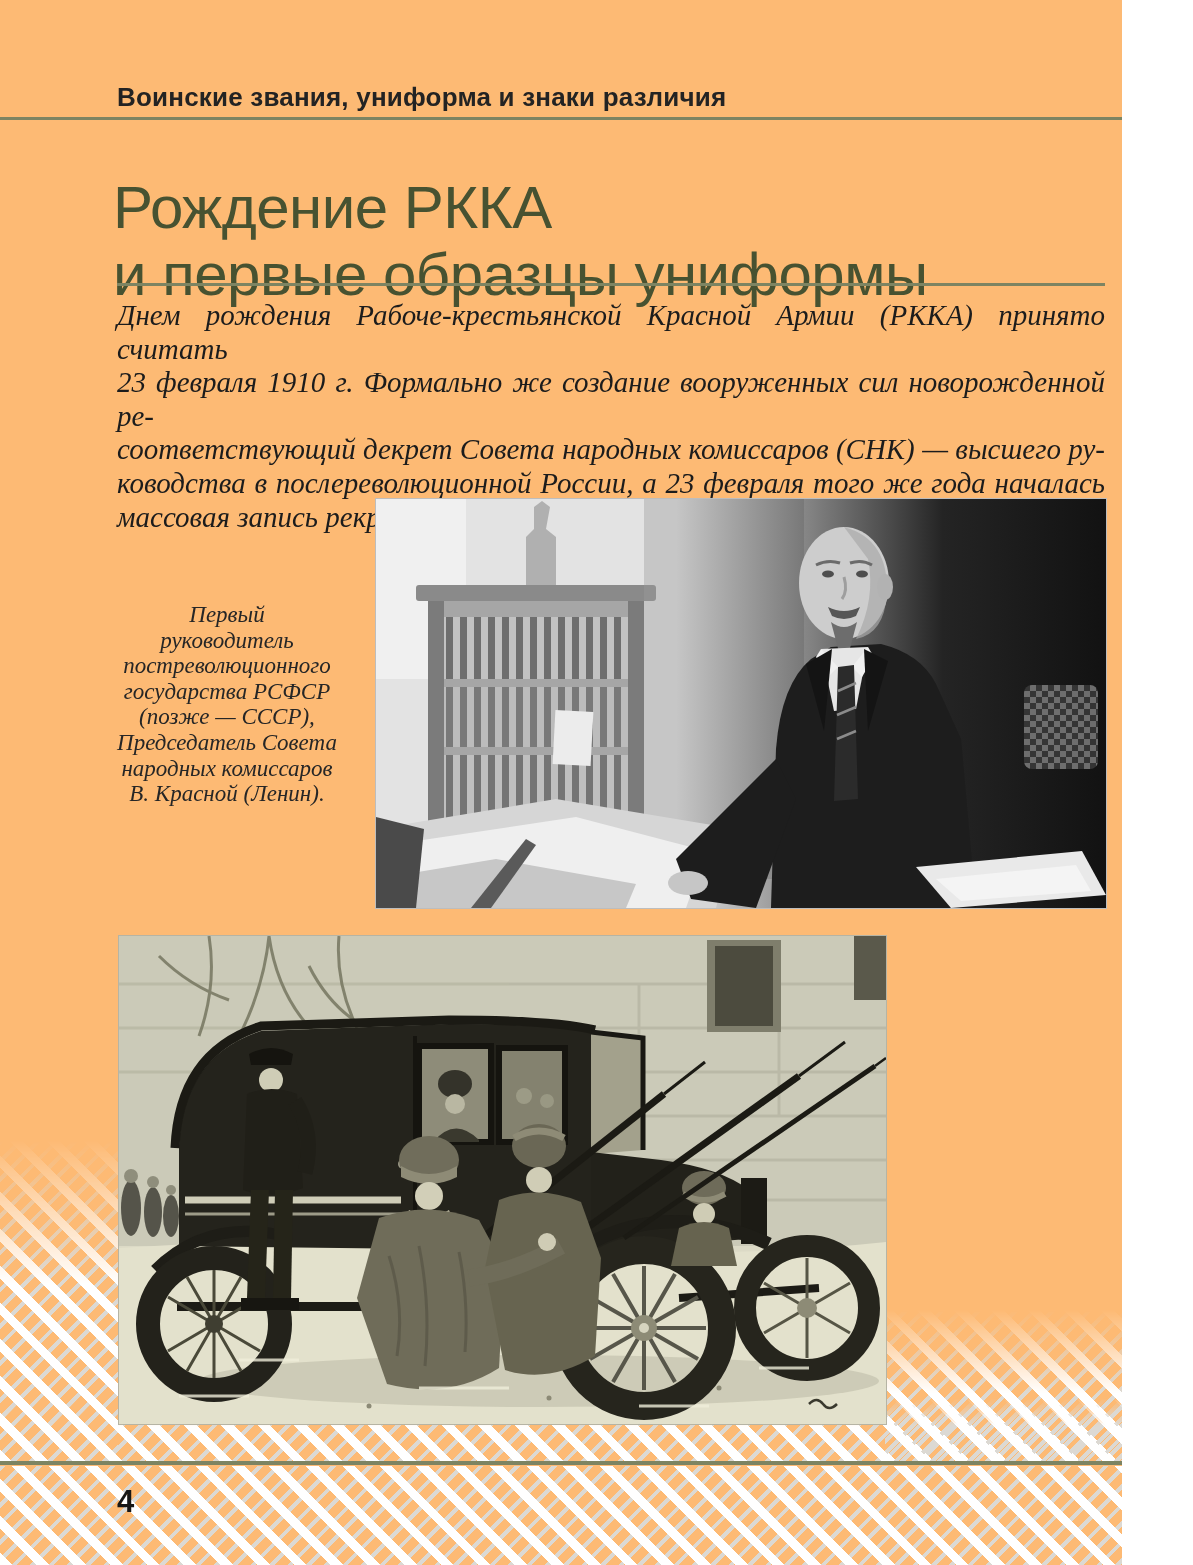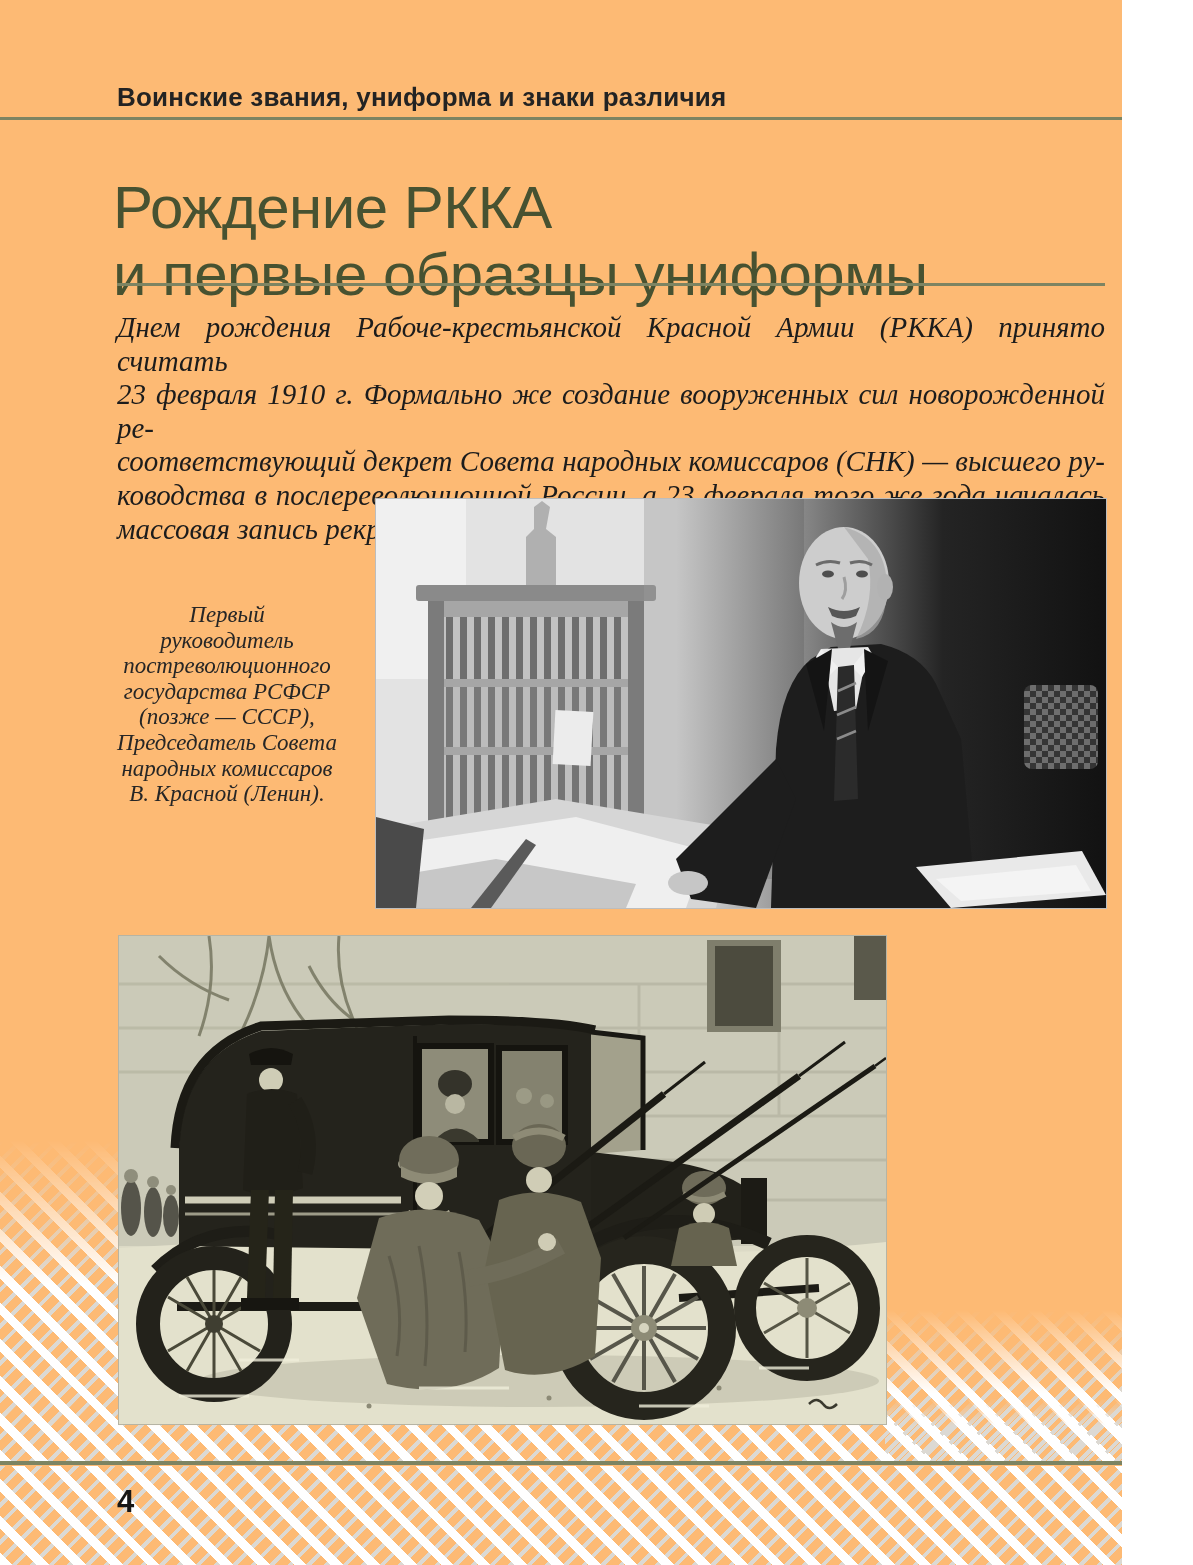--- a/index.html
+++ b/index.html
@@ -19,21 +19,21 @@
     position:absolute;left:113px;top:134px;
     font-size:60px;line-height:67px;font-weight:normal;color:#475231;
     letter-spacing:-.5px;
     margin-top:40px;
   }
   .title-rule{position:absolute;left:117px;top:283px;width:988px;height:3px;background:#7d8462;}
   
   .intro{
     position:absolute;left:117px;top:299px;width:988px;
     font-family:"Liberation Serif","DejaVu Serif",serif;font-style:italic;
-    font-size:29px;line-height:33.6px;color:#1c1c1c;margin-top:12px;
+    font-size:29px;line-height:33.6px;color:#1c1c1c;
   }
   .para-line{text-align:justify;text-align-last:justify;white-space:normal;}
   .para-line:last-child{text-align-last:left;}
   
   .photo{position:absolute;z-index:2;background:#ddd;}
   .photo svg{display:block;width:100%;height:100%;}
   .photo-lenin{left:375px;top:498px;width:730px;height:409px;border:1px solid #bdbdbd;}
   .photo-guards{left:118px;top:935px;width:767px;height:488px;border:1px solid #b6b4a4;}
   
   .caption{

